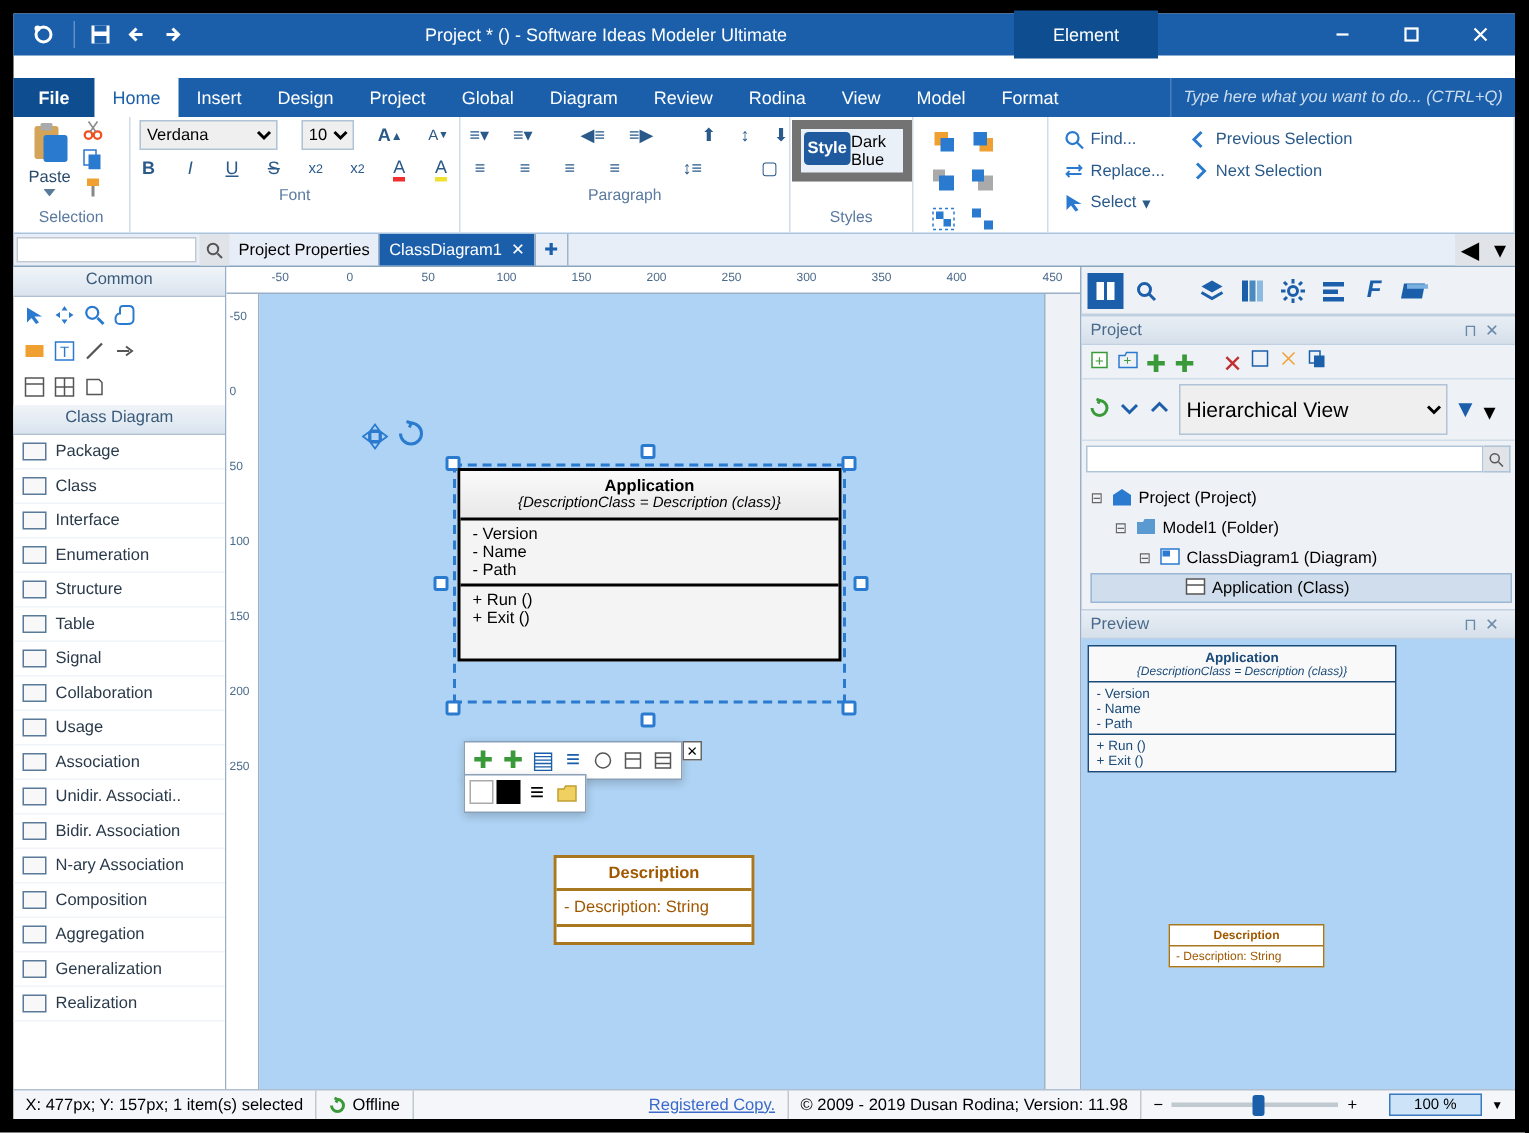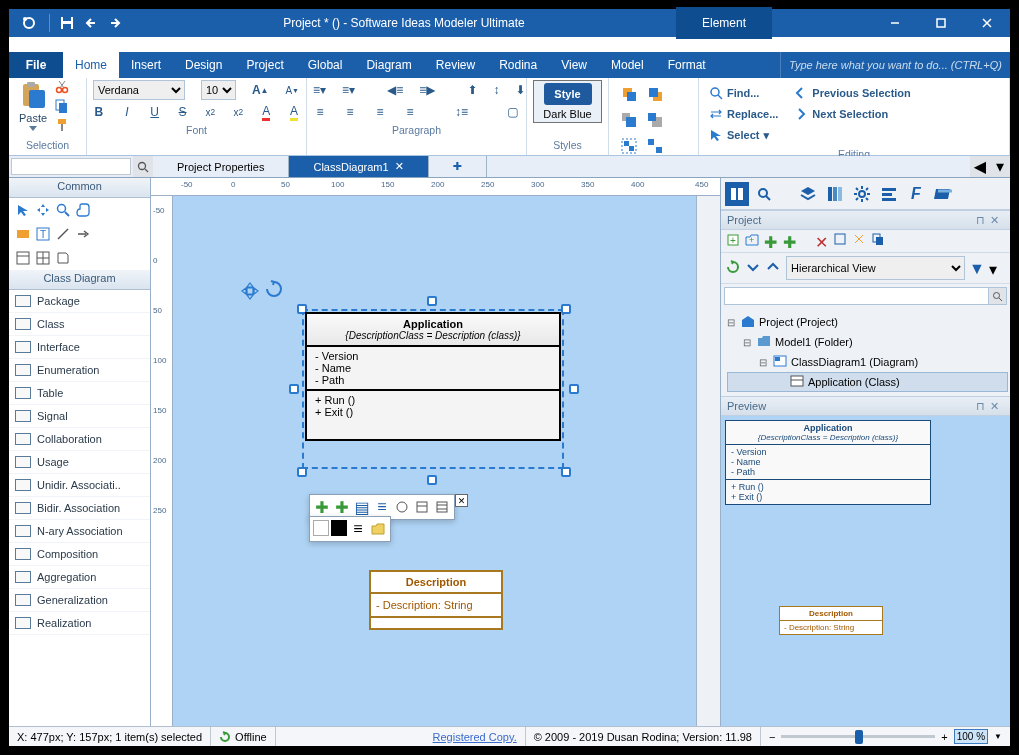--- a/index.html
+++ b/index.html
@@ -24,28 +24,28 @@
 .ribbon-group { border-right: 1px solid #d0dce8; display: flex; flex-direction: column; padding: 2px 6px 0; }
 .ribbon-body { flex: 1; display: flex; align-items: flex-start; gap: 4px; }
 .ribbon-label { height: 16px; font-size: 10.5px; color: #5a7aa0; text-align: center; }
 .big-btn { display: flex; flex-direction: column; align-items: center; gap: 2px; padding: 2px 4px; font-size: 11px; color: #2a4a6a; cursor: pointer; }
 .big-icon { width: 28px; height: 28px; }
 .small-btns { display: flex; flex-direction: column; gap: 3px; }
 .sm-btn { width: 16px; height: 16px; cursor: pointer; }
 select.font-sel { font-size: 11px; height: 20px; border: 1px solid #b0c4d8; }
 .row-ctrls { display: flex; gap: 16px; align-items: center; margin-bottom: 2px; }
 .rib-btn { width: 20px; height: 20px; font-size: 12px; display: flex; align-items: center; justify-content: center; cursor: pointer; color: #2a5a8a; }
-.rib-text-btn { height: 18px; font-size: 11px; display: flex; align-items: center; gap: 4px; cursor: pointer; color: #2a5a8a; white-space: nowrap; font-weight: bold; }
-.style-panel { width: 80px; background: #eaf0f8; border: 1px solid #737373; display: flex; flex-direction: column; align-items: center; padding: 2px; font-size: 11px; }
+.rib-text-btn { height: 18px; font-size: 11px; display: flex; align-items: center; gap: 4px; cursor: pointer; color: #2a5a8a; white-space: nowrap; }
+.style-panel { width: 80px; background: #eaf0f8; border: 6px solid #737373; display: flex; flex-direction: row; align-items: center; padding: 2px; font-size: 11px; }
 .style-pill { background: #1f5a9e; color: #fff; width: 48px; height: 22px; border-radius: 3px; display: flex; align-items: center; justify-content: center; font-size: 11px; font-weight: bold; margin-bottom: 3px; }
 
 .tab-row { height: 22px; background: #e8eef7; display: flex; align-items: stretch; border-bottom: 1px solid #8aa5c0; }
 .search-mini { width: 120px; border: 1px solid #c0c8d0; background: #fff; margin: 2px; }
 .srch-icon-btn { width: 20px; background: #e0e4e8; display: flex; align-items: center; justify-content: center; }
-.doc-tab { padding: 0 24px; display: flex; align-items: center; font-size: 11px; border-right: 1px solid #a0b4c8; cursor: pointer; gap: 6px; }
+.doc-tab { padding: 0 6px; display: flex; align-items: center; font-size: 11px; border-right: 1px solid #a0b4c8; cursor: pointer; gap: 6px; }
 .doc-tab.active { background: #1b5faa; color: #fff; }
 
 .workspace { flex: 1; display: flex; min-height: 0; }
 .toolbox { width: 142px; background: #fff; border-right: 1px solid #9ab0c8; display: flex; flex-direction: column; }
 .tb-header { height: 20px; background: linear-gradient(#f0f4f8,#dae4ef); border-bottom: 1px solid #b0c0d0; font-size: 11px; text-align: center; padding: 2px; color: #3a5a7a; }
 .tb-icon-row { display: flex; gap: 2px; padding: 3px 5px; flex-wrap: wrap; }
 .tb-icon { width: 18px; height: 18px; cursor: pointer; display:flex; align-items:center; justify-content:center; }
 .tb-list { flex: 1; overflow-y: auto; }
 .tb-item { height: 23px; display: flex; align-items: center; gap: 6px; padding: 0 6px; font-size: 11px; color: #2a3a4a; cursor: pointer; border-bottom: 1px solid #f0f3f7; }
 .tb-item-icon { width: 16px; height: 12px; border: 1px solid #5a7a9a; background: #f8f8f8; flex-shrink: 0; }
@@ -78,21 +78,21 @@
 
 .right-panes { width: 290px; background: #eef2f7; border-left: 1px solid #9ab0c8; display: flex; flex-direction: column; }
 .top-icon-strip { height: 32px; display: flex; align-items: center; gap: 3px; padding: 0 4px; border-bottom: 1px solid #c0d0e0; }
 .top-icon-strip .ticon { width: 24px; height: 24px; cursor: pointer; display:flex;align-items:center;justify-content:center; }
 .pane-header { height: 20px; background: linear-gradient(#e8eef5,#d6e0ea); border-top: 1px solid #c0d0e0; border-bottom: 1px solid #c0d0e0; display: flex; align-items: center; font-size: 11px; padding: 0 6px; color: #4a6a8a; }
 .pane-header .title { flex: 1; }
 .pane-header .pbtn { width: 14px; cursor: pointer; color: #6a8aaa; }
 .proj-toolbar { display: flex; gap: 3px; padding: 3px 5px; align-items: center; border-bottom: 1px solid #d0dce8; flex-wrap: wrap; }
 .pt-btn { width: 16px; height: 16px; cursor: pointer; }
 .proj-toolbar2 { display: flex; gap: 4px; padding: 3px 5px; align-items: center; border-bottom: 1px solid #d0dce8; }
-.view-sel { flex: 1; font-size: 11px; height: 24px; border: 1px solid #b0c4d8; }
+.view-sel { flex: 1; font-size: 14px; height: 34px; border: 1px solid #b0c4d8; }
 .proj-search-row { display: flex; padding: 3px; }
 .proj-search-row input { flex: 1; height: 18px; font-size: 11px; border: 1px solid #b0c4d8; padding: 0 4px; }
 .proj-search-row .go { width: 18px; background: #e0e4e8; display:flex;align-items:center;justify-content:center;border:1px solid #b0c4d8;border-left:none; }
 .tree { padding: 4px 2px 4px 6px; font-size: 11px; }
 .tree-row { display: flex; align-items: center; gap: 4px; height: 20px; cursor: pointer; }
 .tree-toggle { width: 10px; font-size: 10px; color: #666; }
 .tree-icon { width: 14px; height: 14px; }
 .tree-row.sel { background: #d0ddec; border: 1px solid #9ab8d6; }
 
 .preview-body { flex: 1; background: #aed3f4; position: relative; min-height: 0; }
@@ -103,21 +103,21 @@
 .pv-desc { position: absolute; border: 1.5px solid #a87820; background: #fff; font-size: 8px; color: #a05800; text-align: center; }
 .pv-desc .h{border-bottom:1px solid #a87820;padding:2px;font-weight:bold;}
 .pv-desc .b{padding:2px 4px;text-align:left;}
 
 .statusbar { height: 20px; background: #f4f6f9; border-top: 1px solid #b0c0d0; display: flex; align-items: center; font-size: 11px; }
 .status-seg { padding: 0 8px; border-right: 1px solid #c0c8d0; height: 100%; display: flex; align-items: center; gap: 4px; }
 .status-link { color: #3a6aca; text-decoration: underline; cursor: pointer; }
 .zoom-slider { flex: 1; display: flex; align-items: center; padding: 0 8px; gap: 6px; }
 .slider-track { flex: 1; height: 3px; background: #c0c8d0; position: relative; }
 .slider-thumb { position: absolute; width: 8px; height: 14px; background: #1b5faa; top: -5px; border-radius: 2px; }
-.zoom-box { border: 1px solid #3a7ac0; background: #cde3f8; padding: 1px 2px; font-size: 10px; }
+.zoom-box { border: 1px solid #3a7ac0; background: #cde3f8; padding: 1px 16px; font-size: 10px; margin-left: 15px; }
 
 svg { display: block; }
 </style>
 </head>
 <body>
 
 <div class="window">
 
   <div class="titlebar">
     <div class="title-logo">
@@ -365,21 +365,20 @@
               <span>Previous Selection</span>
             </div>
           <div class="rib-text-btn">
               <svg width="14" height="14">
                 <path d="M5 2 L10 7 L5 12" fill="none" stroke="#2a7acf" stroke-width="2"></path>
               </svg>
               <span>Next Selection</span>
             </div>
         </div>
       </div>
-      <div class="ribbon-label">Editing</div>
     </div>
   </div>
 
   <div class="tab-row">
     <input class="search-mini" style="">
     <div class="srch-icon-btn">
         <svg width="12" height="12">
           <circle cx="5" cy="5" r="3.5" fill="none" stroke="#555" stroke-width="1.3"></circle>
           <line x1="8" y1="8" x2="11" y2="11" stroke="#555" stroke-width="1.3"></line>
         </svg>
@@ -480,33 +479,41 @@
           <div class="tb-item">
             <div class="tb-item-icon"></div>
             <span>Interface</span>
           </div>
           <div class="tb-item">
             <div class="tb-item-icon"></div>
             <span>Enumeration</span>
           </div>
           <div class="tb-item">
             <div class="tb-item-icon"></div>
+            <span>Structure</span>
+          </div>
+          <div class="tb-item">
+            <div class="tb-item-icon"></div>
             <span>Table</span>
           </div>
           <div class="tb-item">
             <div class="tb-item-icon"></div>
             <span>Signal</span>
           </div>
           <div class="tb-item">
             <div class="tb-item-icon"></div>
             <span>Collaboration</span>
           </div>
           <div class="tb-item">
             <div class="tb-item-icon"></div>
             <span>Usage</span>
+          </div>
+          <div class="tb-item">
+            <div class="tb-item-icon"></div>
+            <span>Association</span>
           </div>
           <div class="tb-item">
             <div class="tb-item-icon"></div>
             <span>Unidir. Associati..</span>
           </div>
           <div class="tb-item">
             <div class="tb-item-icon"></div>
             <span>Bidir. Association</span>
           </div>
           <div class="tb-item">

